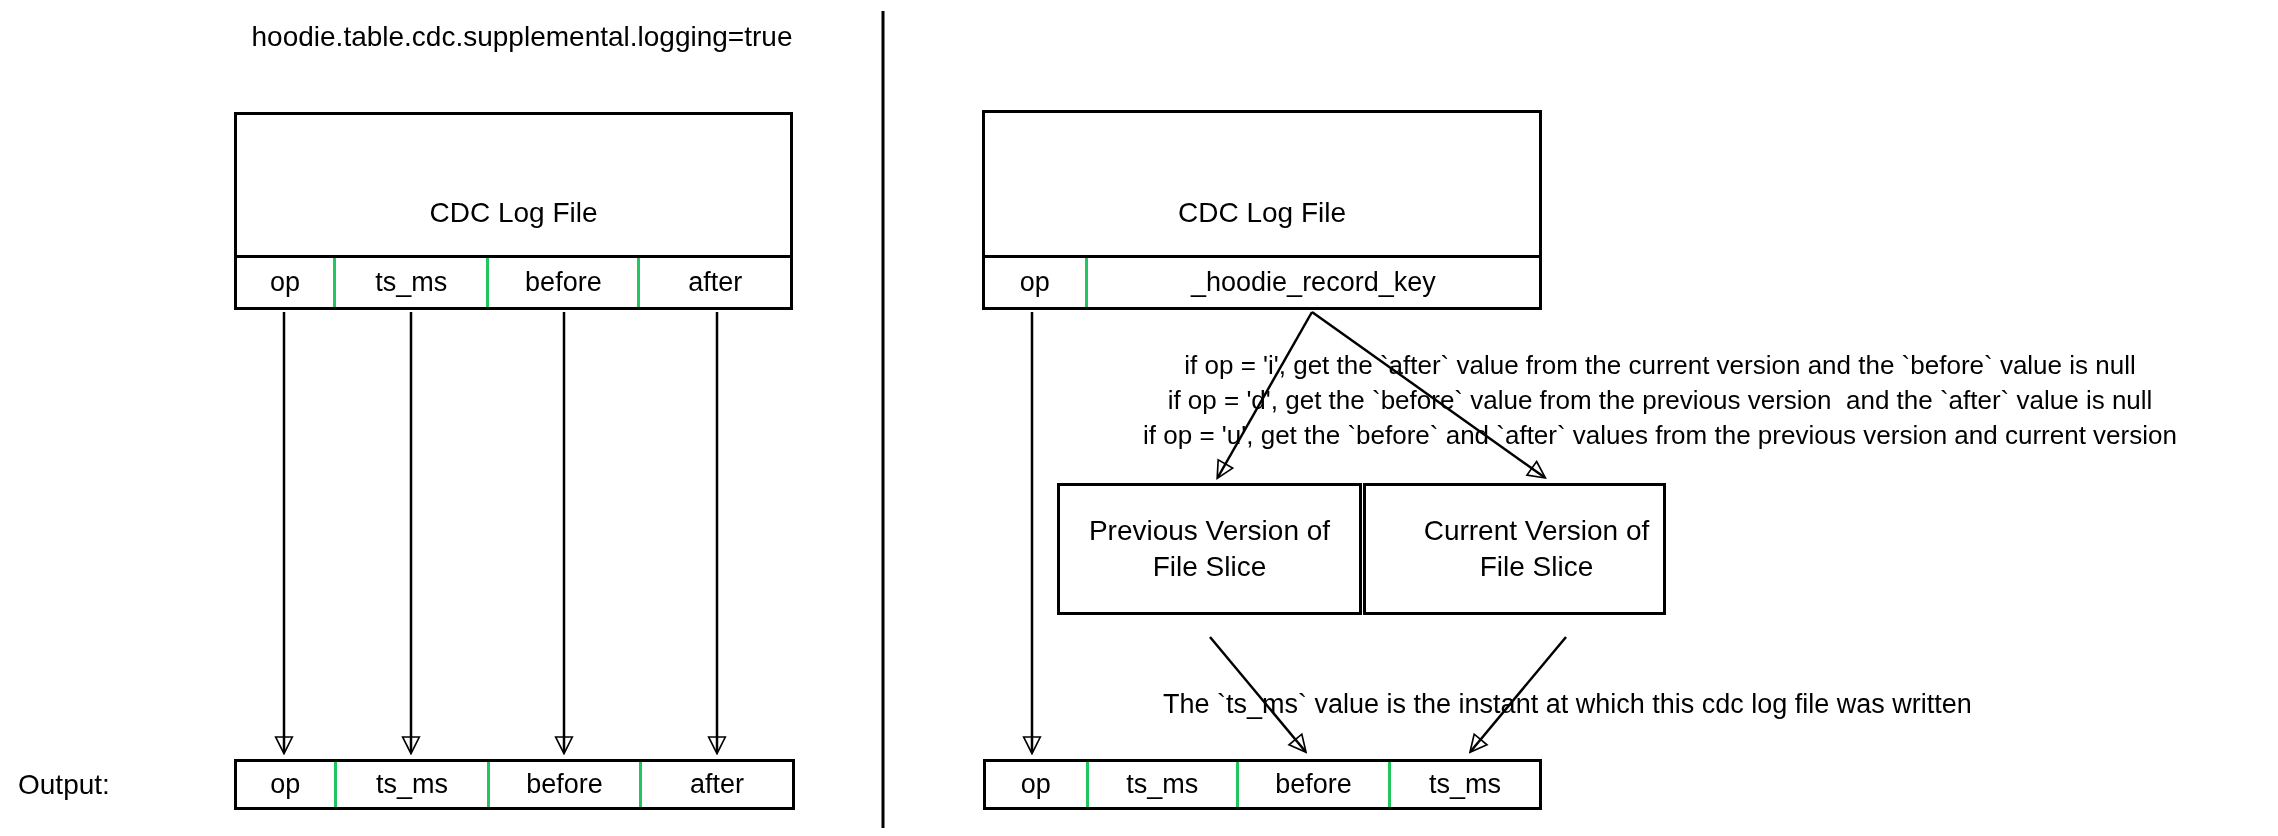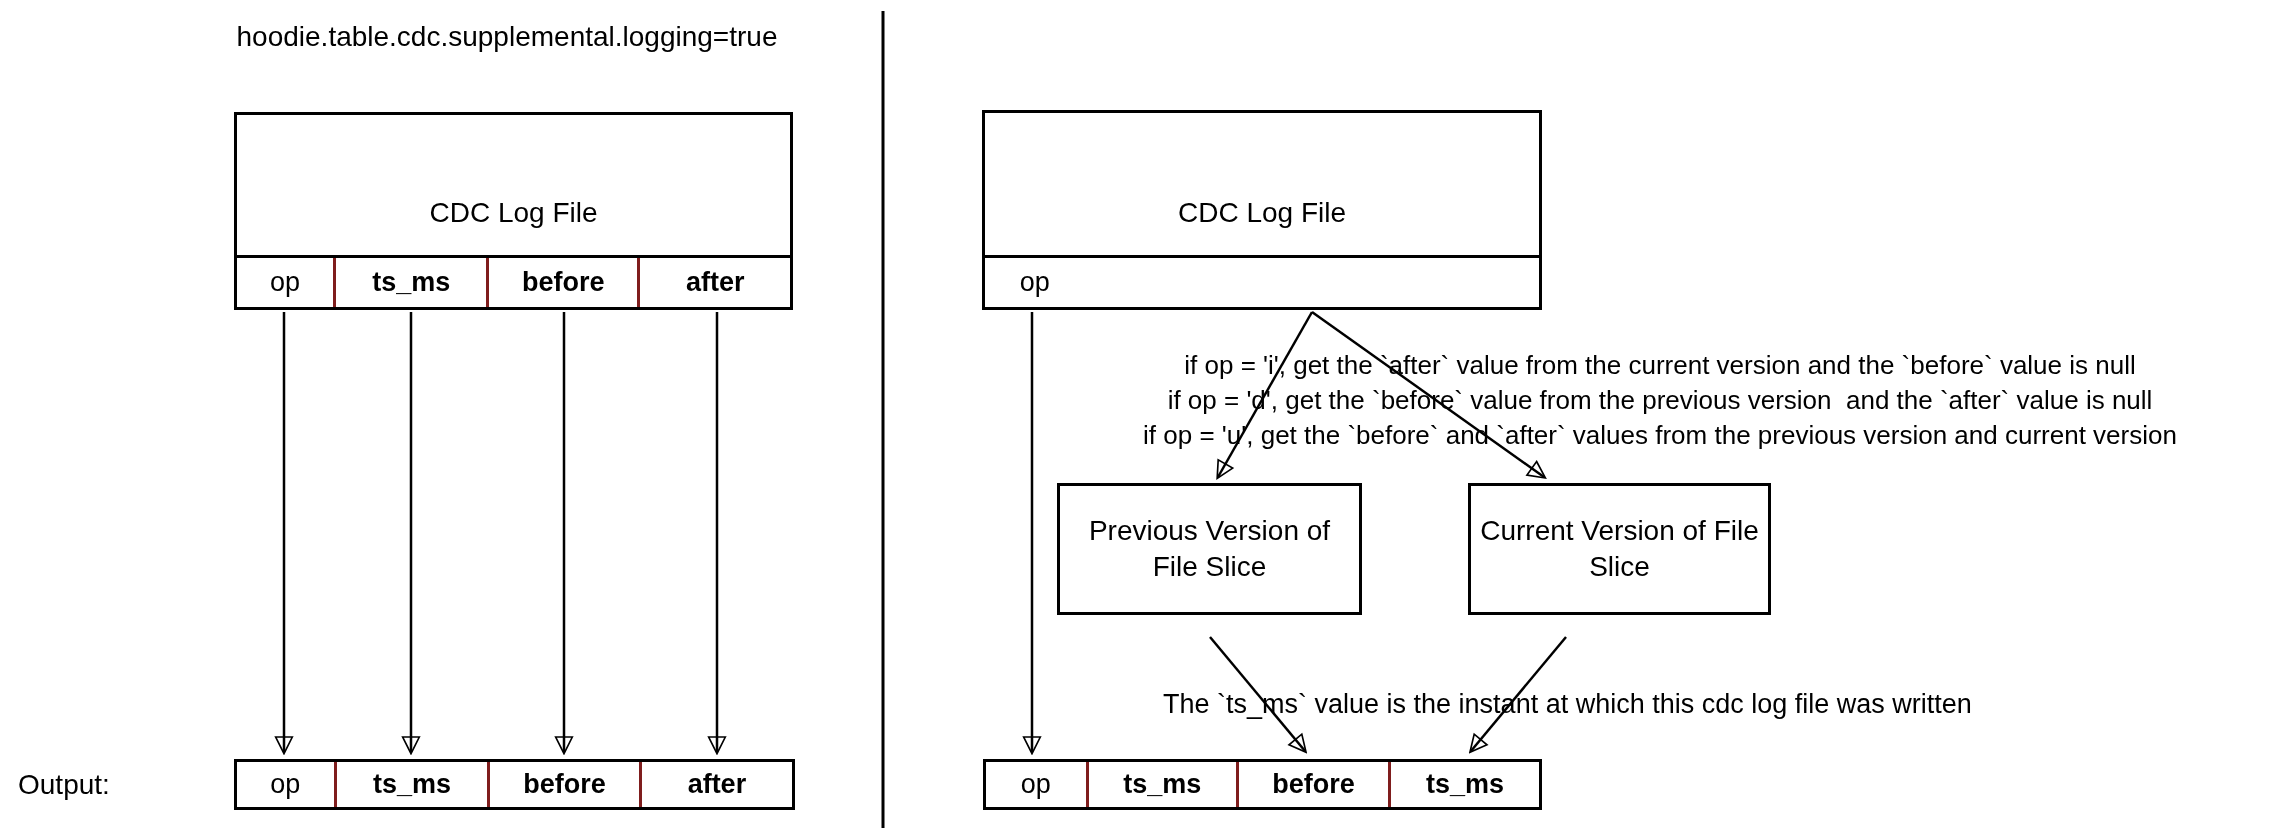--- a/index.html
+++ b/index.html
@@ -43,21 +43,21 @@
   }
   .cells-row { display: flex; align-items: stretch; }
   .cdc-box .cells-row { border-top: 3px solid #000000; height: 49px; }
   .cell {
     display: flex;
     align-items: center;
     justify-content: center;
     font-size: 27px;
     box-sizing: border-box;
   }
-  .cell + .cell { border-left: 3px solid #7f1d1d; font-weight: bold; }
+  .cell + .cell { border-left: 3px solid #22c55e; }
   .output-row {
     position: absolute;
     border: 3px solid #000000;
     background: #ffffff;
     box-sizing: border-box;
     height: 51px;
   }
   .output-row .cells-row { height: 45px; }
   .output-label {
     position: absolute;
@@ -122,21 +122,21 @@
     <line x1="564" y1="312" x2="564" y2="752" stroke-width="2.5" marker-end="url(#arrow)"></line>
     <line x1="717" y1="312" x2="717" y2="752" stroke-width="2.5" marker-end="url(#arrow)"></line>
 
     <line x1="1032" y1="312" x2="1032" y2="752" stroke-width="2.5" marker-end="url(#arrow)"></line>
     <line x1="1312" y1="312" x2="1218" y2="477" stroke-width="2.5" marker-end="url(#arrow)"></line>
     <line x1="1312" y1="312" x2="1544" y2="477" stroke-width="2.5" marker-end="url(#arrow)"></line>
     <line x1="1210" y1="637" x2="1305" y2="751" stroke-width="2.5" marker-end="url(#arrow)"></line>
     <line x1="1566" y1="637" x2="1471" y2="751" stroke-width="2.5" marker-end="url(#arrow)"></line>
   </svg>
 
-  <div class="panel-title" style="left:157px;">hoodie.table.cdc.supplemental.logging=true</div>
+  <div class="panel-title" style="left:172px;">hoodie.table.cdc.supplemental.logging=true</div>
 
   <div class="cdc-box" style="left:234px; top:112px; width:559px; height:198px;">
     <div class="cdc-title-area">
       <div class="cdc-box-label">CDC Log File</div>
     </div>
     <div class="cells-row">
       <div class="cell" style="width:17.4%;">op</div>
       <div class="cell" style="width:27.7%;">ts_ms</div>
       <div class="cell" style="width:27.3%;">before</div>
       <div class="cell" style="flex:1;">after</div>
@@ -154,32 +154,33 @@
     </div>
   </div>
 
 
   <div class="cdc-box" style="left:982px; top:110px; width:560px; height:200px;">
     <div class="cdc-title-area">
       <div class="cdc-box-label" style="top:83px;">CDC Log File</div>
     </div>
     <div class="cells-row">
       <div class="cell" style="width:18%;">op</div>
+      <div class="cell" style="flex:1;">_hoodie_record_key</div>
     </div>
   </div>
 
   <div class="rules-block">
     <div class="rule-line">if op = 'i', get the `after` value from the current version and the `before` value is null</div>
     <div class="rule-line">if op = 'd', get the `before` value from the previous version  and the `after` value is null</div>
     <div class="rule-line">if op = 'u', get the `before` and `after` values from the previous version and current version</div>
   </div>
 
   <div class="slice-box" style="left:1057px; top:483px; width:305px;">Previous Version of File Slice</div>
 
-  <div class="slice-box" style="left:1468px; top:483px; width:303px;">Current Version of File Slice</div>
+  <div class="slice-box" style="left:1363px; top:483px; width:303px;padding-left:48px;">Current Version of File Slice</div>
 
   <div class="ts-note">The `ts_ms` value is the instant at which this cdc log file was written</div>
 
   <div class="output-row" style="left:983px; top:759px; width:559px;">
     <div class="cells-row">
       <div class="cell" style="width:18%;">op</div>
       <div class="cell" style="width:27.2%;">ts_ms</div>
       <div class="cell" style="width:27.5%;">before</div>
       <div class="cell" style="flex:1;">ts_ms</div>
     </div>

